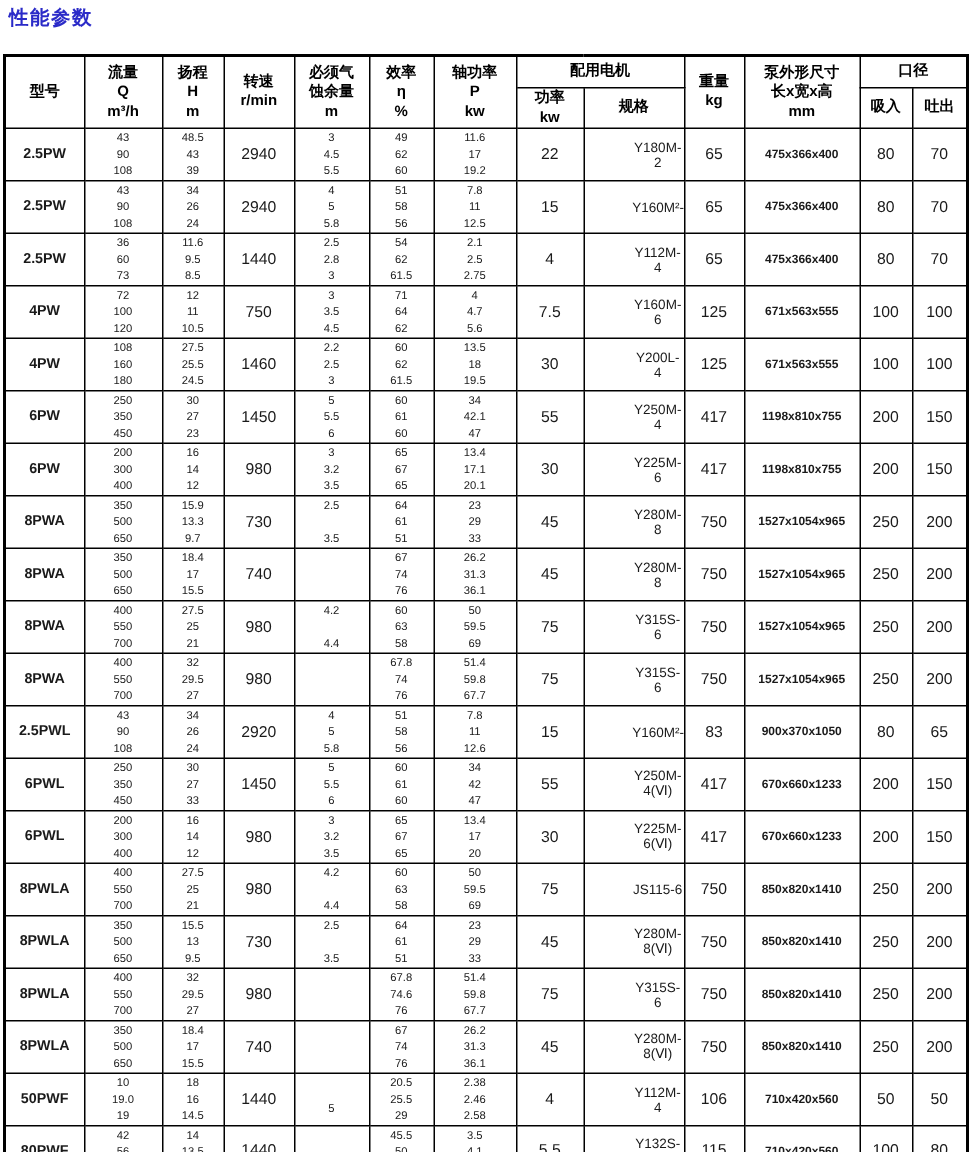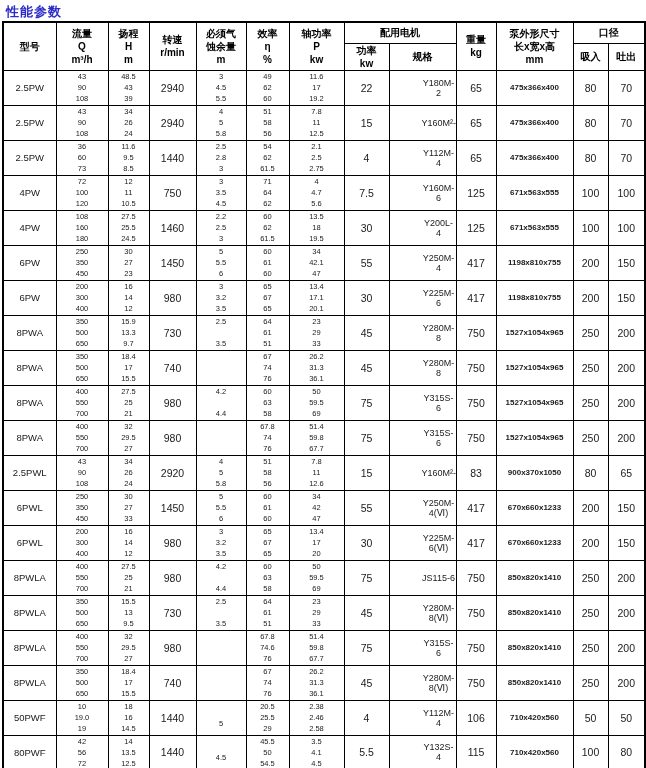--- a/index.html
+++ b/index.html
@@ -9,21 +9,21 @@
     font-family: "Liberation Sans", "DejaVu Sans", sans-serif;
     overflow: hidden;
   }
   .page { padding: 1px 2px; }
   .title {
     font-size: 13px;
     font-weight: bold;
     color: #2b2bc8;
     padding: 2px 0 2px 4px;
     letter-spacing: 1px;
-    height: 20px;
+    height: 35px;
   }
   table {
     border-collapse: collapse;
     table-layout: fixed;
     width: 642px;
     border: 2px solid #000;
   }
   th, td {
     border: 1px solid #000;
     text-align: center;
@@ -37,21 +37,21 @@
     font-weight: bold;
     font-size: 10px;
     line-height: 13px;
     color: #000;
   }
   thead tr.tier1 { height: 21px; }
   thead tr.tier2 { height: 27px; }
   tbody tr { height: 35px; }
   td.multi  { font-size: 7.5px; line-height: 11px; }
   td.single { font-size: 10px; }
-  td.col-model      { font-size: 9.5px; }
+  td.col-model      { font-size: 9.5px; font-weight: bold; }
   td.col-motor_spec { font-size: 9px; padding-left: 32px; }
   td.col-dims       { font-size: 8px; font-weight: bold; }
   td.col-motor_kw, td.col-speed, td.col-weight,
   td.col-suction, td.col-discharge { font-size: 10.5px; }
 </style>
 </head>
 <body>
 
 <div class="page">
   <div class="title" style="color: rgb(43, 43, 200);">性能参数</div>

